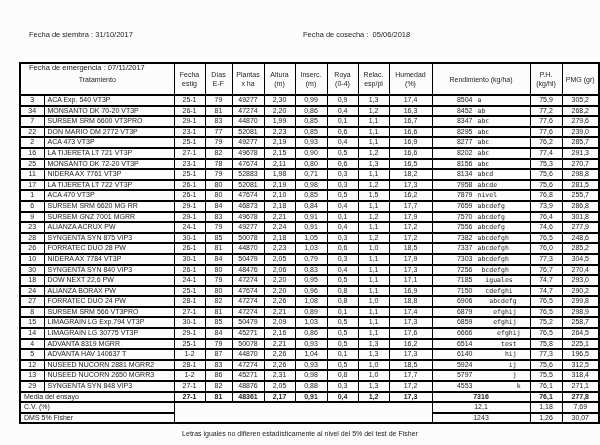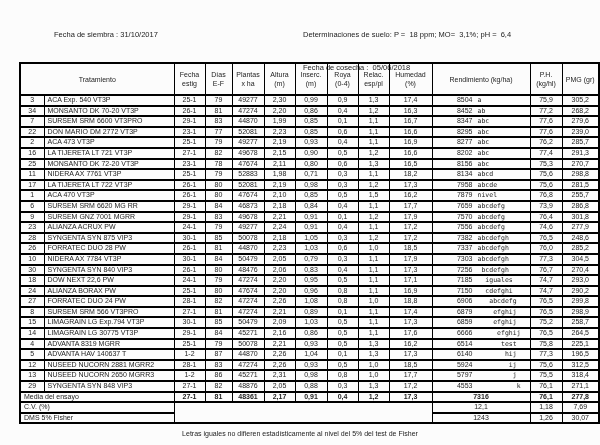--- a/index.html
+++ b/index.html
@@ -2,21 +2,21 @@
 <html><head>
 <meta charset="utf-8">
 <style>
   html,body{margin:0;padding:0;}
   body{
     width:600px;height:445px;overflow:hidden;position:relative;
     background:#fcfcfc;color:#1c1c1c;
     font-family:"Liberation Sans",sans-serif;
   }
   .info{position:absolute;top:7px;font-size:7.5px;line-height:11px;white-space:pre;}
-  #info-left{left:54px;}
+  #info-left{left:29px;}
   #info-right{left:303px;}
 
   table{
     position:absolute;top:62px;left:19px;width:580px;
     border-collapse:collapse;table-layout:fixed;
     border:2px solid #000;
   }
   th,td{
     border:1px solid #000;border-top-width:2px;border-bottom-width:2px;
     font-size:7px;line-height:8.6px;height:8.6px;padding:0;
@@ -35,24 +35,24 @@
   td.sp{border:none;background:transparent;}
   .note{position:absolute;top:430px;left:0;width:600px;text-align:center;font-size:7px;}
 </style>
 </head>
 <body>
 
 <div>
 
   <div class="info" id="info-left">
     <div>Fecha de siembra : 31/10/2017</div>
+    <div>Fecha de emergencia : 07/11/2017</div>
   </div>
 
   <div class="info" id="info-right">
-    <div>Determinaciones de suelo: P =  18 ppm; MO=  3,1%; pH =  6,4</div>
     <div>Fecha de cosecha :  05/06/2018</div>
   </div>
 
   <table>
     <colgroup>
       <col style="width:24px">
         <col style="width:130px">
         <col style="width:31px">
         <col style="width:27px">
       <col style="width:32px">

